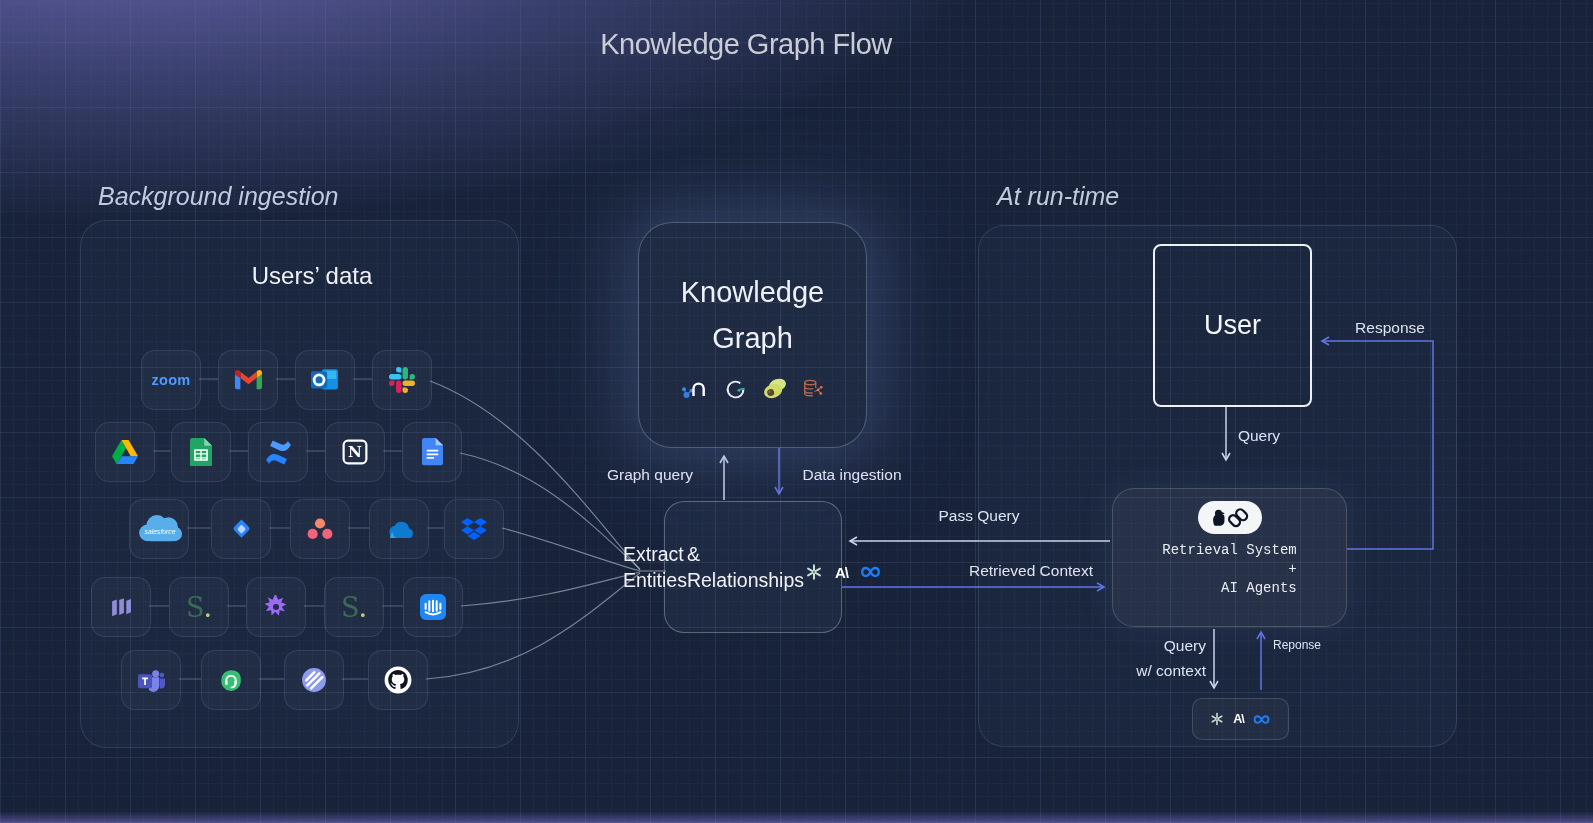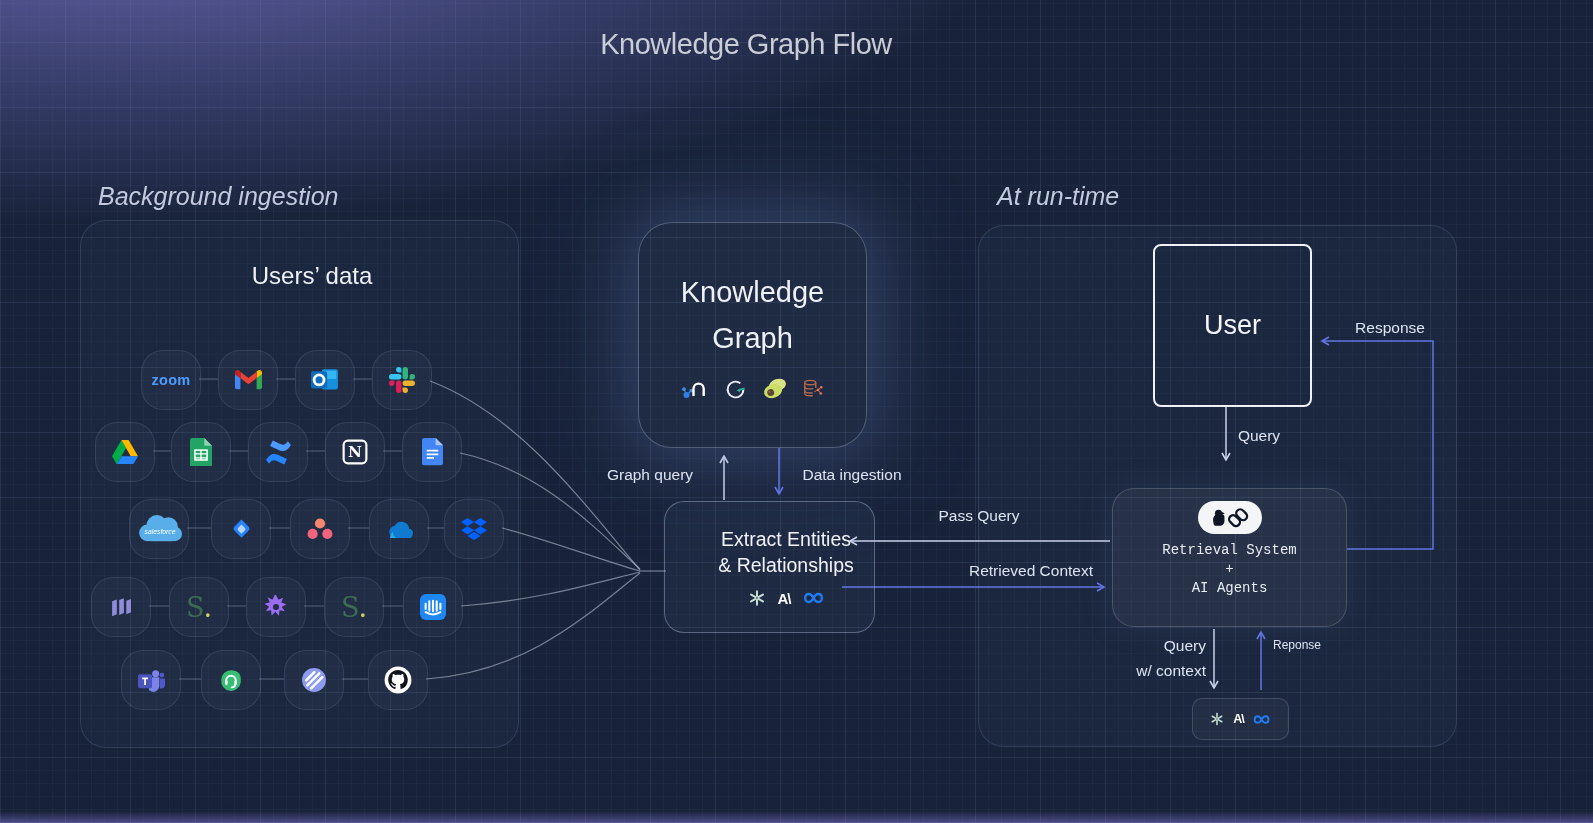--- a/index.html
+++ b/index.html
@@ -15,51 +15,51 @@
       repeating-linear-gradient(0deg, rgba(140,165,215,0.045) 0 1px, transparent 1px 13px),
       repeating-linear-gradient(90deg, rgba(140,165,215,0.045) 0 1px, transparent 1px 13px),
       radial-gradient(140% 130% at 52% 32%, rgba(0,0,0,0) 55%, rgba(5,9,18,0.45) 100%);
   }
   .title{position:absolute;left:746px;top:28px;transform:translateX(-50%);
     font-size:29px;font-weight:400;color:#c9cdd6;letter-spacing:-0.5px;white-space:nowrap;}
   .section-label{position:absolute;font-size:25px;color:#c3cade;white-space:nowrap;font-style:italic;}
   .panel{position:absolute;border:1px solid rgba(148,166,205,0.18);
     background:rgba(148,166,205,0.028);border-radius:26px;}
   .panel-title{position:absolute;transform:translateX(-50%);font-size:24px;color:#eef1f7;white-space:nowrap;}
-  .tile{position:absolute;width:58px;height:58px;border-radius:22px;
+  .tile{position:absolute;width:58px;height:58px;border-radius:14px;
     border:1px solid rgba(148,166,205,0.17);background:rgba(148,166,205,0.05);
     display:flex;align-items:center;justify-content:center;}
   .wires{position:absolute;left:0;top:0;}
   .lbl{position:absolute;transform:translateX(-50%);font-size:15.5px;color:#dde3f1;white-space:nowrap;}
   .lbl-right{position:absolute;font-size:15.5px;color:#dde3f1;text-align:right;line-height:25px;white-space:nowrap;}
   .lbl-left{position:absolute;font-size:12px;color:#dde3f1;white-space:nowrap;}
 
   .kg-box{position:absolute;left:638px;top:222px;width:227px;height:224px;border-radius:34px;
     background:rgba(152,172,215,0.06);border:1px solid rgba(186,200,231,0.33);
     box-shadow:0 0 55px 16px rgba(130,150,215,0.18), 0 0 110px 34px rgba(130,150,215,0.08);
     display:flex;flex-direction:column;align-items:center;justify-content:center;}
   .kg-line{font-size:29px;color:#eef1f7;line-height:46px;}
   .kg-icons{display:flex;align-items:center;gap:13px;margin-top:16px;}
 
   .extract-box{position:absolute;left:664px;top:501px;width:176px;height:130px;border-radius:20px;
     background:rgba(152,172,215,0.055);border:1px solid rgba(190,202,228,0.38);
-    display:flex;flex-direction:column;align-items:center;justify-content:center;padding-left:33px;}
+    display:flex;align-items:center;justify-content:center;}
   .ex-line{font-size:19.5px;color:#f0f2f7;line-height:26px;}
   .model-row{display:flex;align-items:center;gap:11px;margin-top:10px;}
 
   .user-box{position:absolute;left:1153px;top:244px;width:155px;height:159px;border-radius:8px;
     border:2px solid #eef1f7;display:flex;align-items:center;justify-content:center;
     font-size:27px;color:#f4f6fa;}
   .retrieval-box{position:absolute;left:1112px;top:488px;width:235px;height:139px;border-radius:22px;
     background:rgba(255,255,255,0.055);border:1px solid rgba(255,255,255,0.16);
     box-shadow:0 0 30px 6px rgba(130,150,215,0.08);
     display:flex;flex-direction:column;align-items:center;padding-top:12px;box-sizing:border-box;}
   .lc-pill{width:64px;height:33px;border-radius:17px;background:#f4f5f7;
     display:flex;align-items:center;justify-content:center;}
-  .rs-text{margin-top:7px;text-align:center;font-family:"Liberation Mono", monospace;
+  .rs-text{margin-top:7px;text-align:right;font-family:"Liberation Mono", monospace;
     font-size:14px;line-height:19px;color:#e9ecf4;}
   .mini-box{position:absolute;left:1192px;top:698px;width:95px;height:40px;border-radius:10px;
     background:rgba(255,255,255,0.035);border:1px solid rgba(255,255,255,0.15);
     display:flex;align-items:center;justify-content:center;gap:8px;}
 
   .anthropic-mark{color:#fff;font-weight:800;font-size:15px;letter-spacing:-1px;}
   .anthropic-mark.small{font-size:12.5px;}
   .zoomtxt{color:#4e9bff;font-weight:700;font-size:14.5px;letter-spacing:0.3px;}
   .sdot{font-family:"DejaVu Serif", serif;font-size:27px;color:#3c6b53;font-weight:500;}
   .sdot .dot{color:#c8ce6e;}

